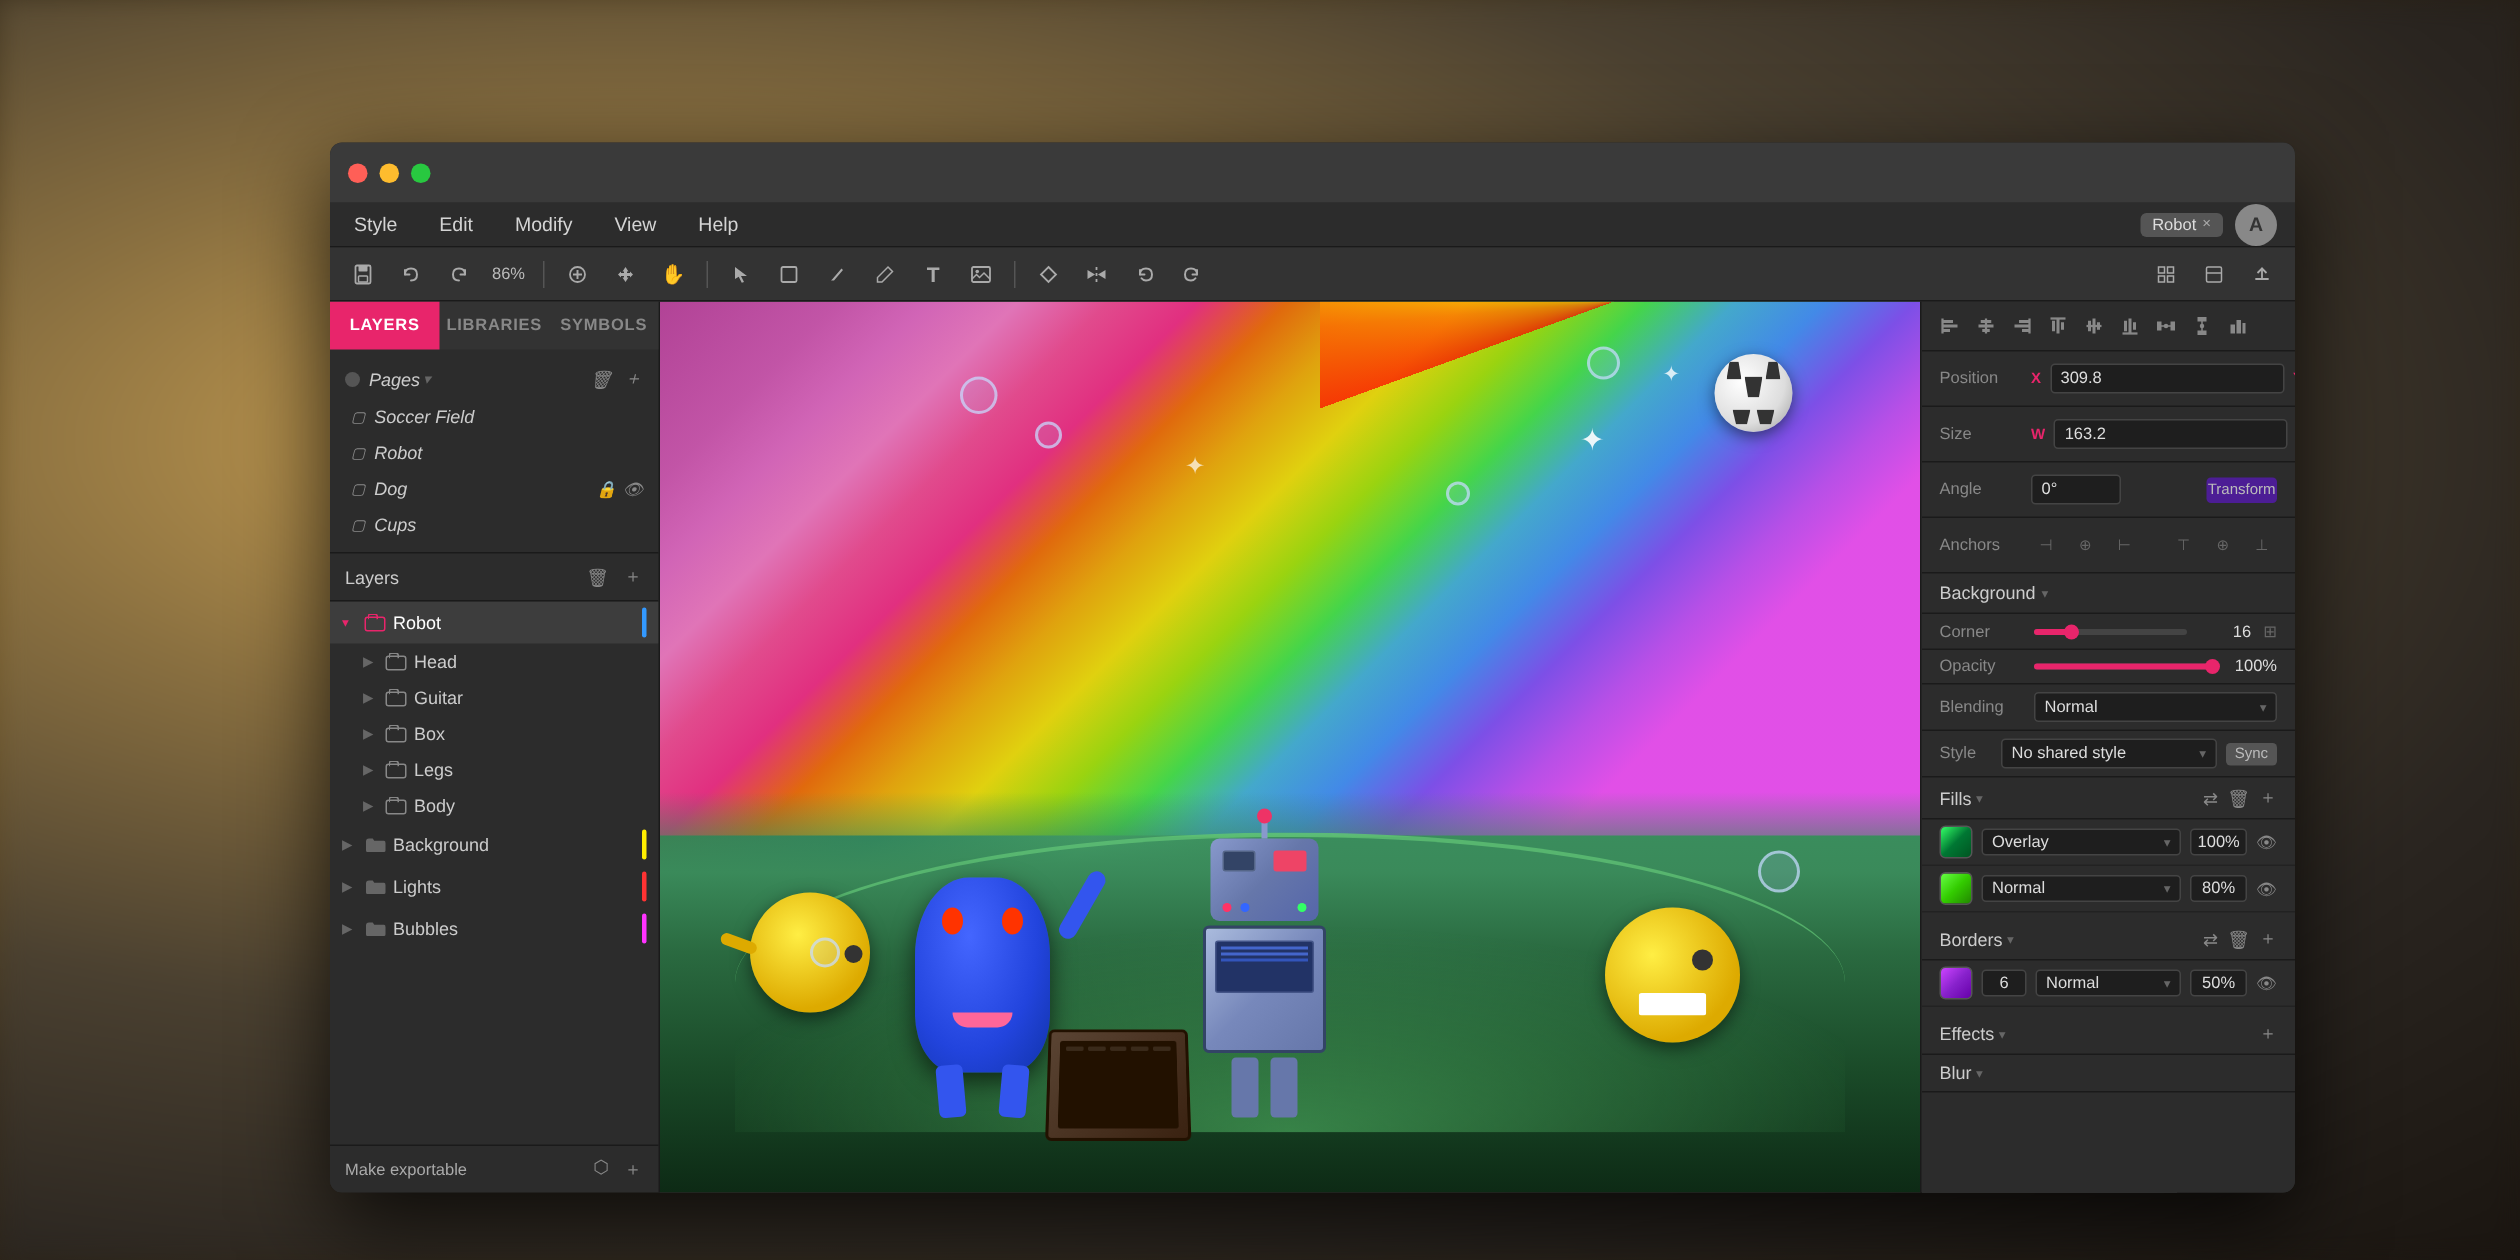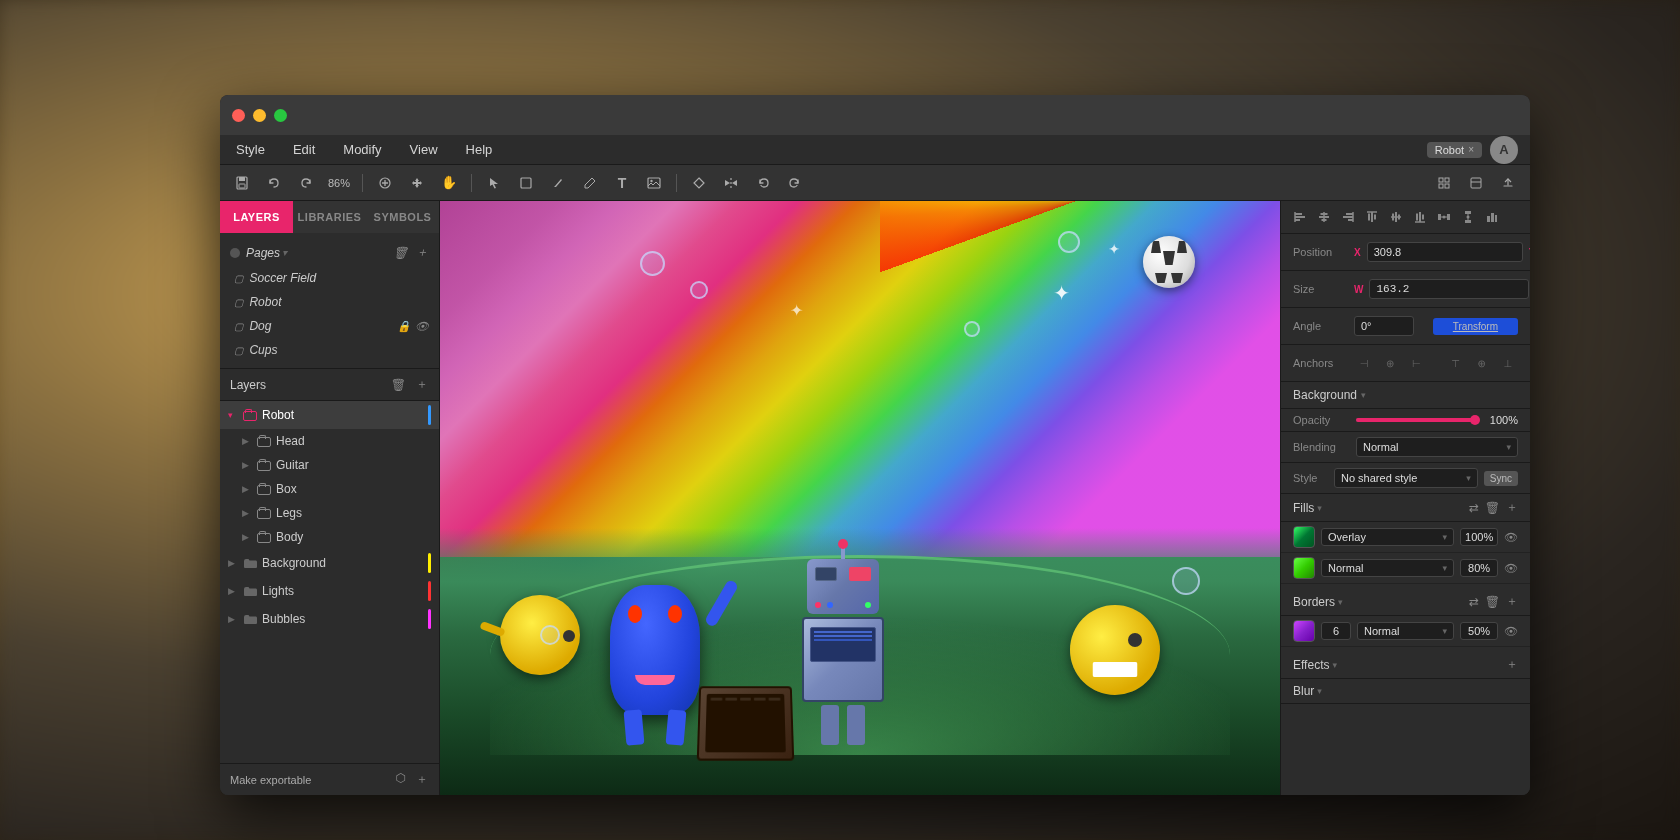--- a/index.html
+++ b/index.html
@@ -1129,30 +1129,30 @@
           <input class="prop-field" value="309.8" readonly="" style="cursor: text;">
           <span class="prop-icon" style="color:#e8256b;font-weight:600;">Y</span>
 
         </div>
       </div>
 
       <div class="prop-section">
         <div class="prop-row">
           <span class="prop-label">Size</span>
           <span class="prop-icon" style="color:#e8256b;font-weight:600;">W</span>
-          <input class="prop-field" value="163.2" readonly="" style="cursor: text; font-family: Liberation Mono, monospace;">
+          <input class="prop-field" value="163.2" readonly="" style="cursor: text;">
 
         </div>
       </div>
 
       <div class="prop-section">
         <div class="prop-row">
           <span class="prop-label">Angle</span>
           <input class="prop-field" value="0°" readonly="" style="cursor: text; max-width: 60px;">
-          <button style="background:#1d4ed8;border:none;color:#bbb;font-size:10px;padding:3px 20px;border-radius:3px;cursor:pointer;margin-left:auto;text-decoration:underline;">Transform</button>
+          <button style="background:#4c1d95;border:none;color:#bbb;font-size:10px;padding:3px 1px;border-radius:3px;cursor:pointer;margin-left:auto;">Transform</button>
         </div>
       </div>
 
       <div class="prop-section">
         <div class="prop-row">
           <span class="prop-label">Anchors</span>
 
           <button class="align-btn" style="color:#666;font-size:10px;">⊣</button>
           <button class="align-btn" style="color:#666;font-size:10px;">⊕</button>
           <button class="align-btn" style="color:#666;font-size:10px;">⊢</button>
@@ -1161,20 +1161,29 @@
           <button class="align-btn" style="color:#666;font-size:10px;">⊕</button>
           <button class="align-btn" style="color:#666;font-size:10px;">⊥</button>
         </div>
       </div>
 
       <div class="section-title-row">
         <span class="section-title">Background</span>
         <span class="section-title-chevron">▾</span>
       </div>
 
+      <div class="slider-row">
+        <span class="slider-label">Corner</span>
+        <div class="slider-track">
+          <div class="slider-fill" style="width:25%;"></div>
+          <div class="slider-thumb" style="left:calc(25% - 5px);"></div>
+        </div>
+        <span class="slider-value">16</span>
+        <span class="slider-options">⊞</span>
+      </div>
 
       <div class="slider-row">
         <span class="slider-label">Opacity</span>
         <div class="slider-track">
           <div class="slider-fill" style="width:100%;"></div>
           <div class="slider-thumb" style="left:calc(100% - 5px);"></div>
         </div>
         <span class="slider-value">100%</span>
       </div>
 

